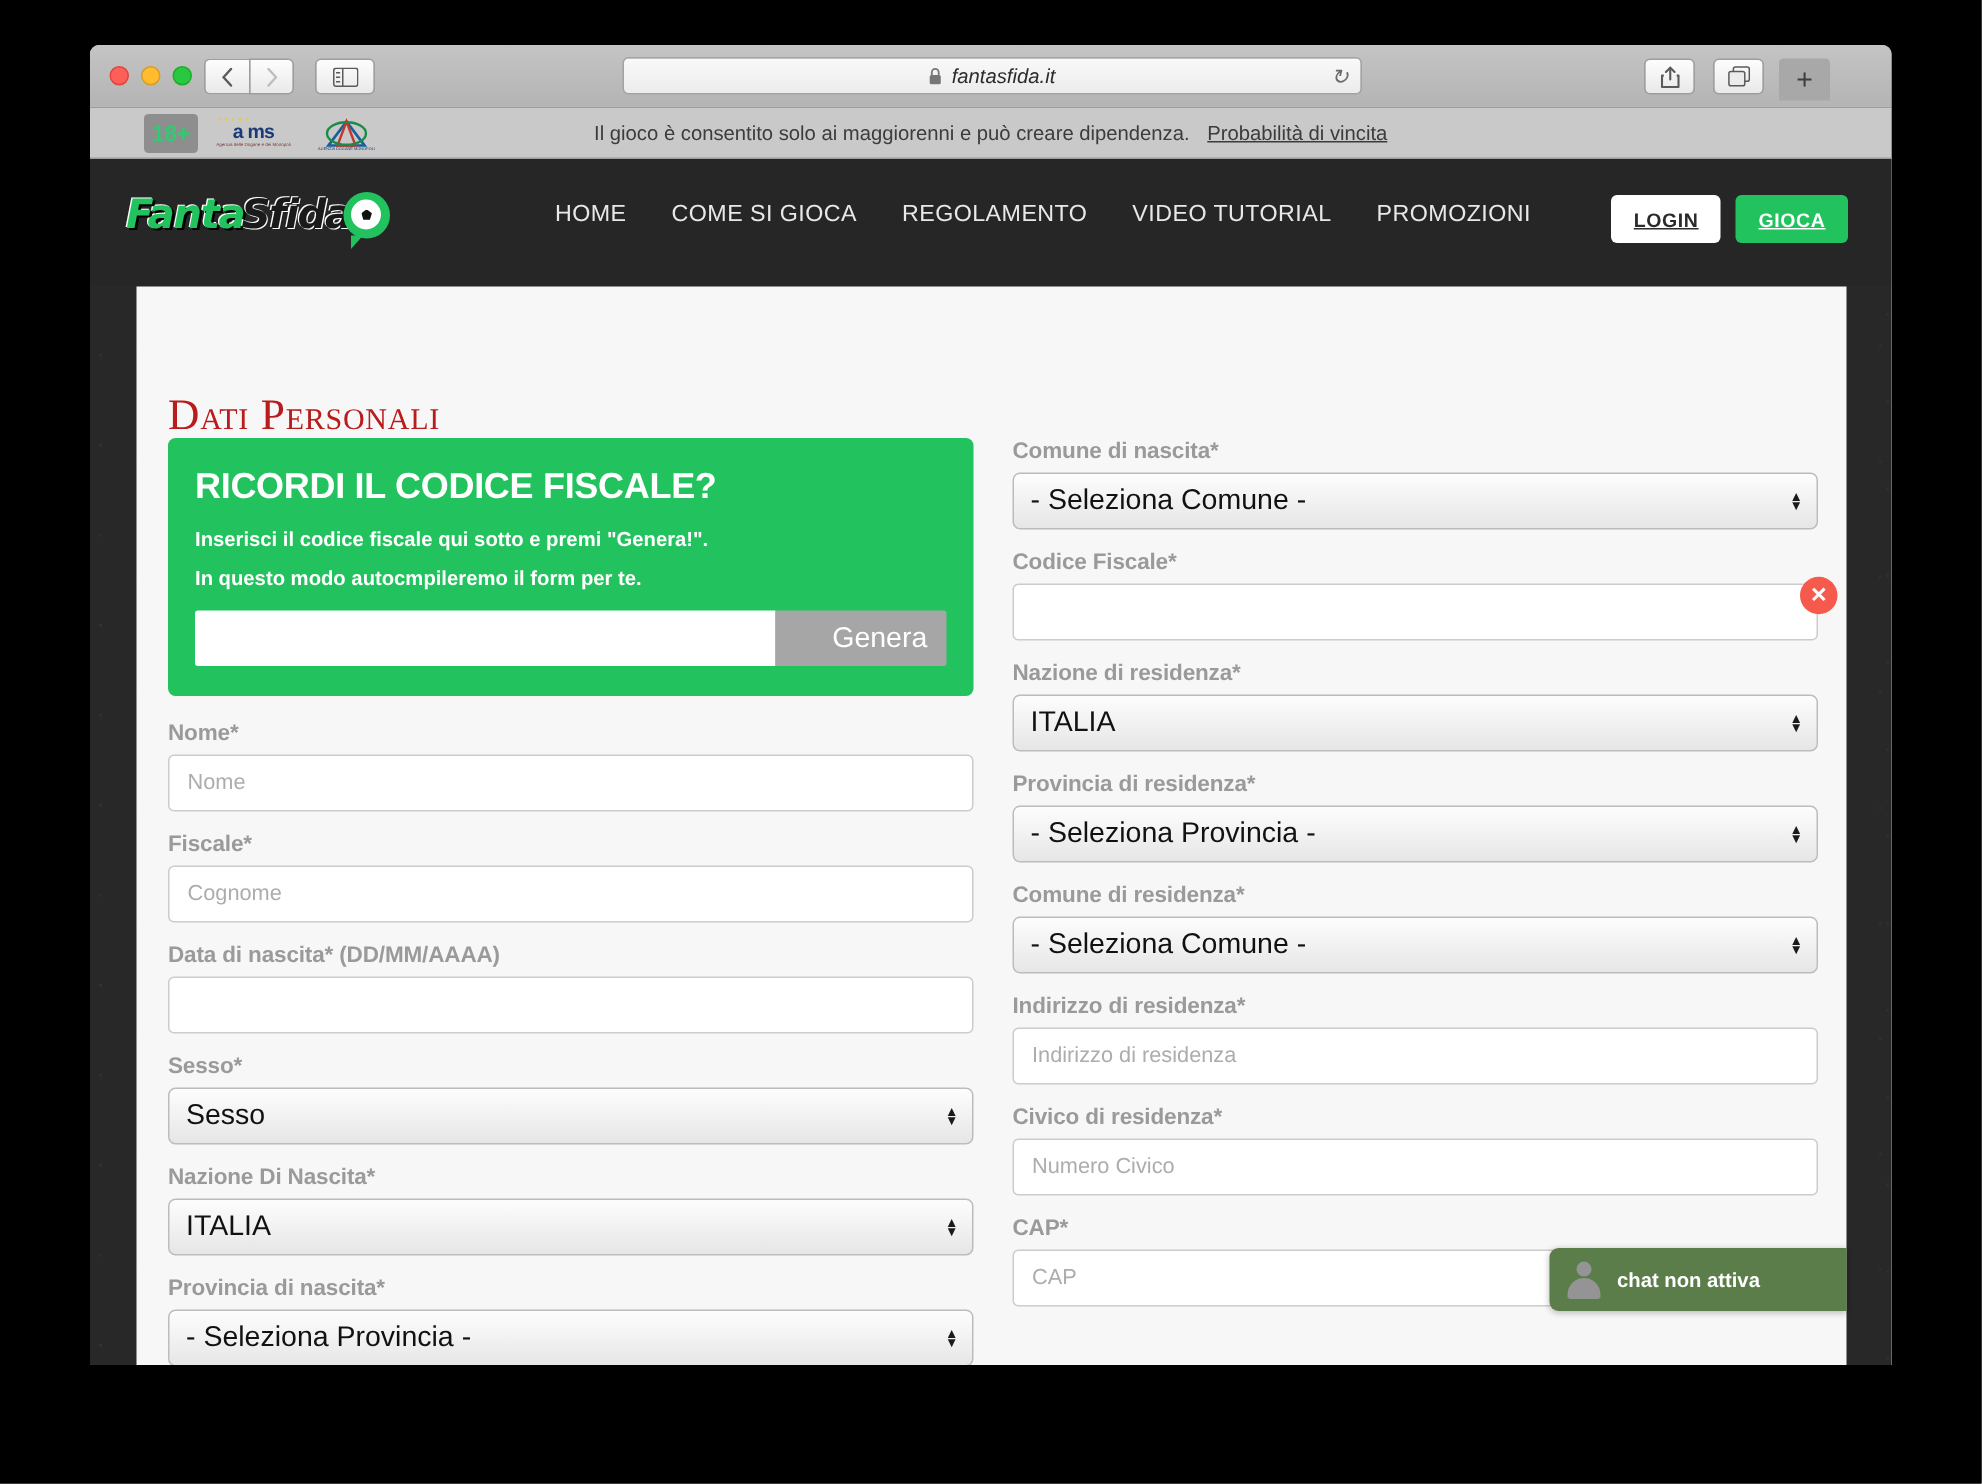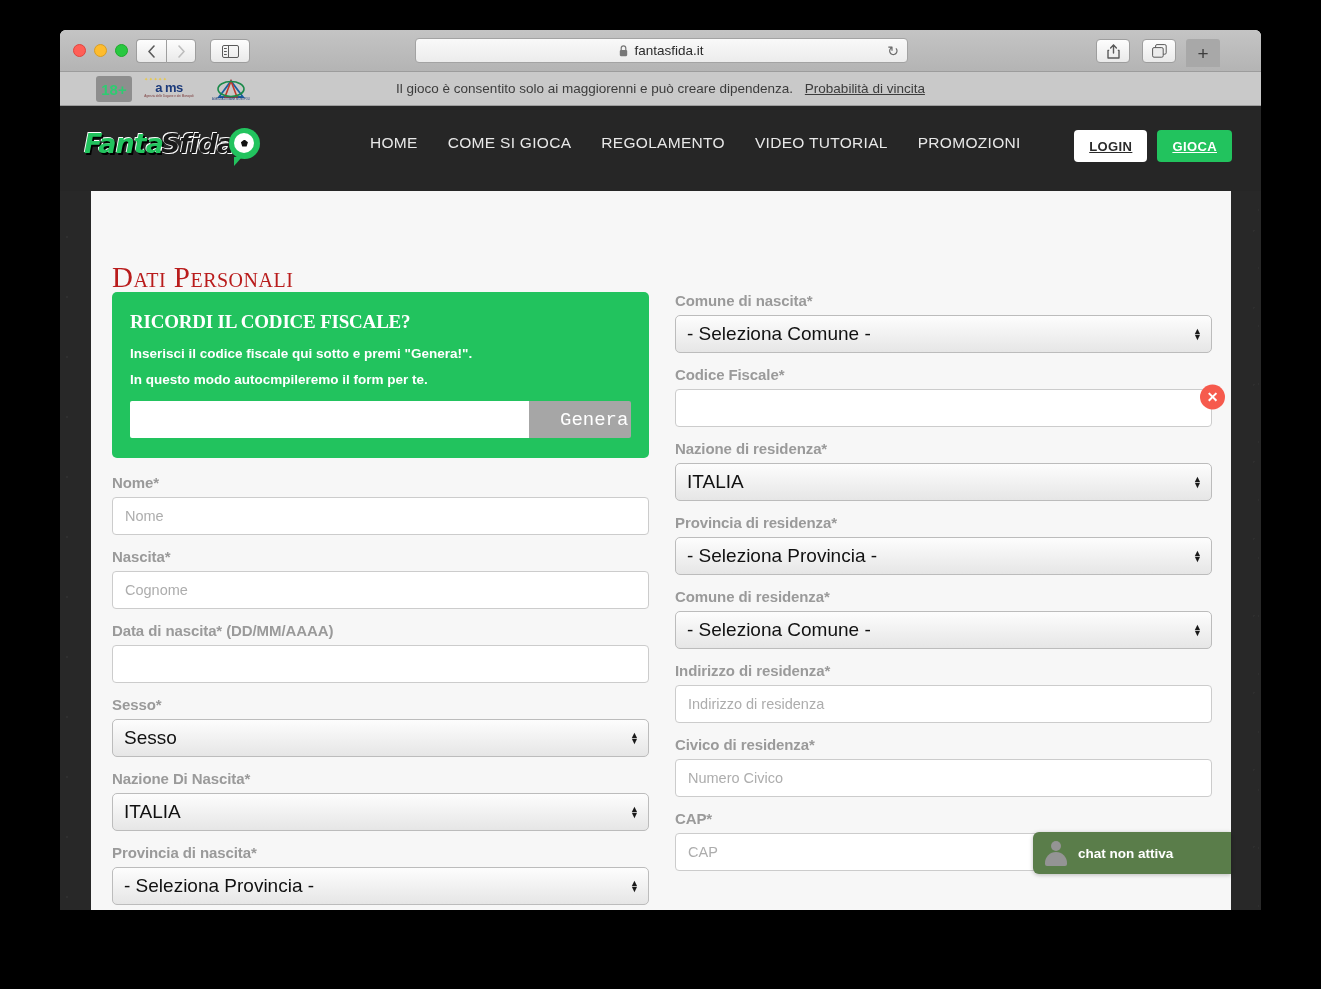--- a/index.html
+++ b/index.html
@@ -61,20 +61,21 @@
   }
 
   #url-bar {
     position: absolute; left: 355px; top: 8px;
     width: 493px; height: 25px;
     background: linear-gradient(#f9f9f9, #ececec);
     border: 1px solid #a3a3a3;
     border-radius: 4px;
     display: flex; align-items: center; justify-content: center;
     gap: 6px;
+    font-style: italic;
   }
   #url-text { font-size: 13.5px; color: #2b2b2b; }
   #lock-icon { display: flex; }
   #reload-btn {
     position: absolute; right: 8px; top: 4px;
     font-size: 14px; color: #6a6a6a; line-height: 16px;
   }
 
   
   #compliance-bar {
@@ -237,51 +238,50 @@
 
   
   #cf-promo-box {
     background: #22c35e;
     border-radius: 5px;
     padding: 19px 18px 20px 18px;
     margin-bottom: 16px;
   }
   #cf-promo-title {
     color: #fff;
-    font-size: 19px;
+    font-size: 24px;
     font-weight: bold;
     letter-spacing: -.2px;
     margin-bottom: 13px;
-    font-family: Liberation Serif, serif;
   }
   .cf-promo-line {
     color: #fff;
     font-size: 13.5px;
     font-weight: bold;
     margin-bottom: 11px;
   }
   #cf-promo-inputgroup { display: flex; margin-top: 14px; }
   #cf-input {
     flex: 1;
     height: 37px;
     border: none;
     outline: none;
     background: #fff;
     font-size: 14px;
     padding: 0 10px;
     font-family: "Liberation Sans", sans-serif;
     border-radius: 2px 0 0 2px;
   }
   #genera-button {
-    width: 102px; height: 37px;
+    width: 114px; height: 37px;
     background: #a6a6a6;
     color: #fff;
     border: none;
     font-size: 19px;
-    font-family: Liberation Mono, monospace;
+    font-family: Liberation Sans, sans-serif;
     border-radius: 0 2px 2px 0;
     cursor: pointer;
     padding-left: 31px;
   }
 
   .field { margin-bottom: 13px; position: relative; }
   .field-label {
     display: block;
     font-size: 15px;
     font-weight: bold;
@@ -463,21 +463,21 @@
             <div class="cf-promo-line">Inserisci il codice fiscale qui sotto e premi "Genera!".</div>
             <div class="cf-promo-line">In questo modo autocmpileremo il form per te.</div>
             <div id="cf-promo-inputgroup">
               <input id="cf-input" type="text" placeholder="" style="">
               <button id="genera-button">Genera</button>
             </div>
           </div>
 
           <div id="fields-left">
               <div class="field"><label class="field-label">Nome*</label><input type="text" class="text-input" placeholder="Nome" style=""></div>
-              <div class="field"><label class="field-label">Nascita*</label><input type="text" class="text-input" placeholder="Cognome" style=""></div>
+              <div class="field"><label class="field-label">Fiscale*</label><input type="text" class="text-input" placeholder="Cognome" style=""></div>
               <div class="field"><label class="field-label">Data di nascita* (DD/MM/AAAA)</label><input type="text" class="text-input" placeholder="" style=""></div>
               <div class="field">
                 <label class="field-label">Sesso*</label>
                 <div class="select-wrap">
                   <div class="select-input">Sesso</div>
                   <span class="select-arrows">
                     <span>▲</span>
                     <span>▼</span>
                   </span>
                 </div>

